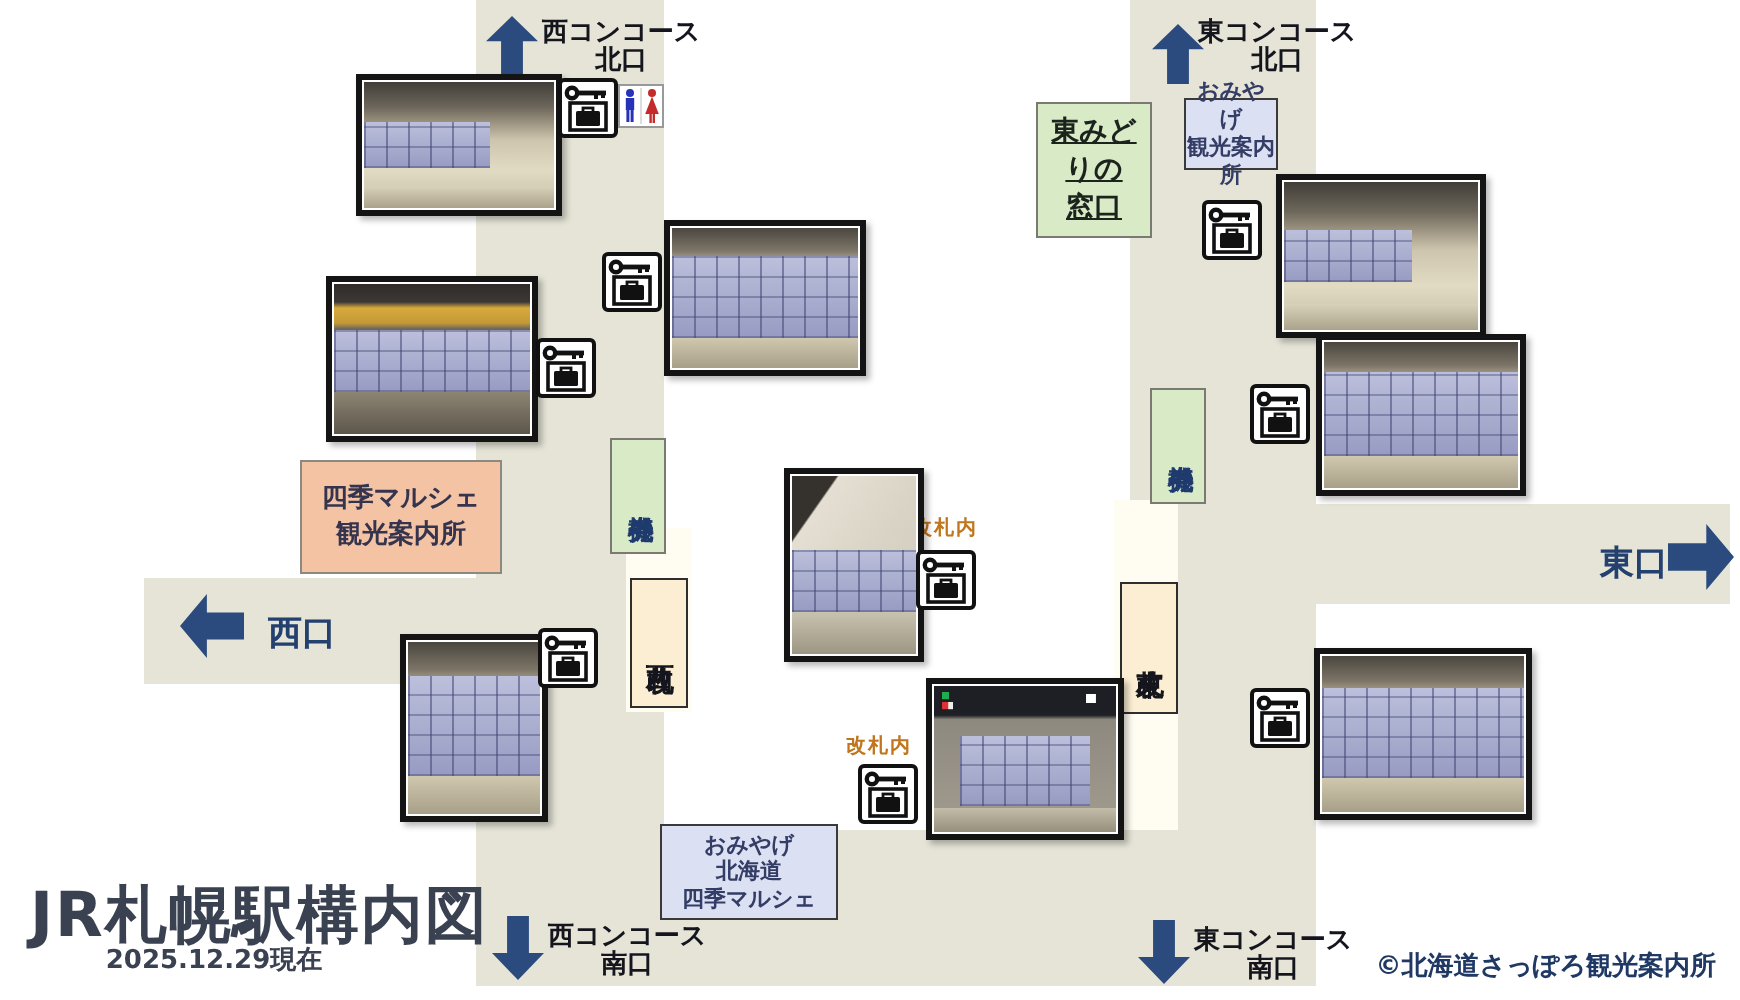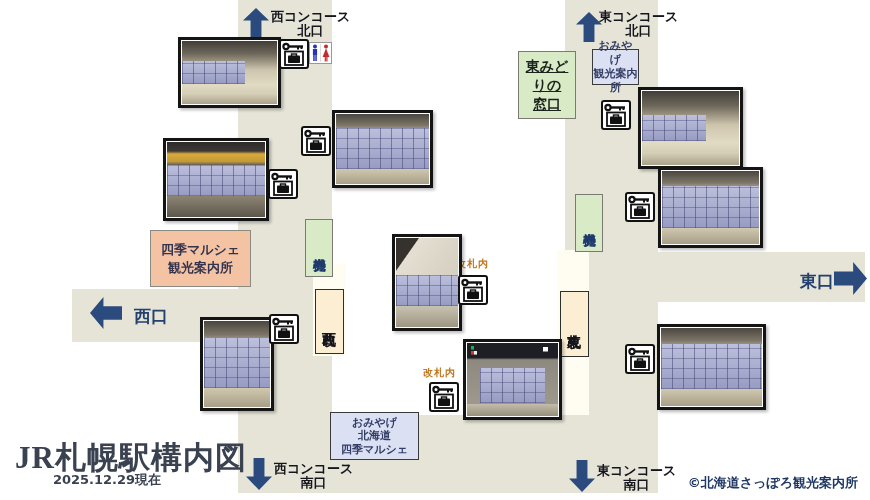--- a/index.html
+++ b/index.html
@@ -79,21 +79,21 @@
   .v-sign .inner{background:linear-gradient(180deg,#1d1f24 0%,#1d1f24 20%,#8e897f 23%,#a29c90 100%);}
   .v-sign .lockers{top:34%;height:48%;left:14%;right:14%;}
   .v-sign .floor{height:16%;background:linear-gradient(180deg,#c2bca9,#968f7c);}
   .signbits{position:absolute;top:4%;left:4%;right:4%;height:12%;
     background:
       linear-gradient(90deg,#1fae4e 0 14%,transparent 14%) no-repeat 0 0/30% 40%,
       linear-gradient(90deg,#d33 0 10%,#eee 12% 20%,transparent 20%) no-repeat 0 100%/34% 40%,
       linear-gradient(90deg,#fff 0 100%) no-repeat 92% 30%/6% 50%;}
 
   
-  .map-title{position:absolute;left:15px;top:437px;font-size:31px;font-weight:bold;color:#3A4150;letter-spacing:1px;font-family:Liberation Serif, serif;}
+  .map-title{position:absolute;left:15px;top:437px;font-size:31px;font-weight:bold;color:#3A4150;letter-spacing:1px;}
   .map-date{position:absolute;left:22px;top:471px;width:170px;text-align:center;font-size:13px;font-weight:bold;color:#3A4150;}
   .copyright{position:absolute;right:12px;top:474px;font-size:13px;font-weight:bold;color:#1F3864;}
 </style>
 </head>
 <body>
 
 <div class="stage">
 
   <div class="band band-west-v"></div>
   <div class="band band-east-v"></div>

